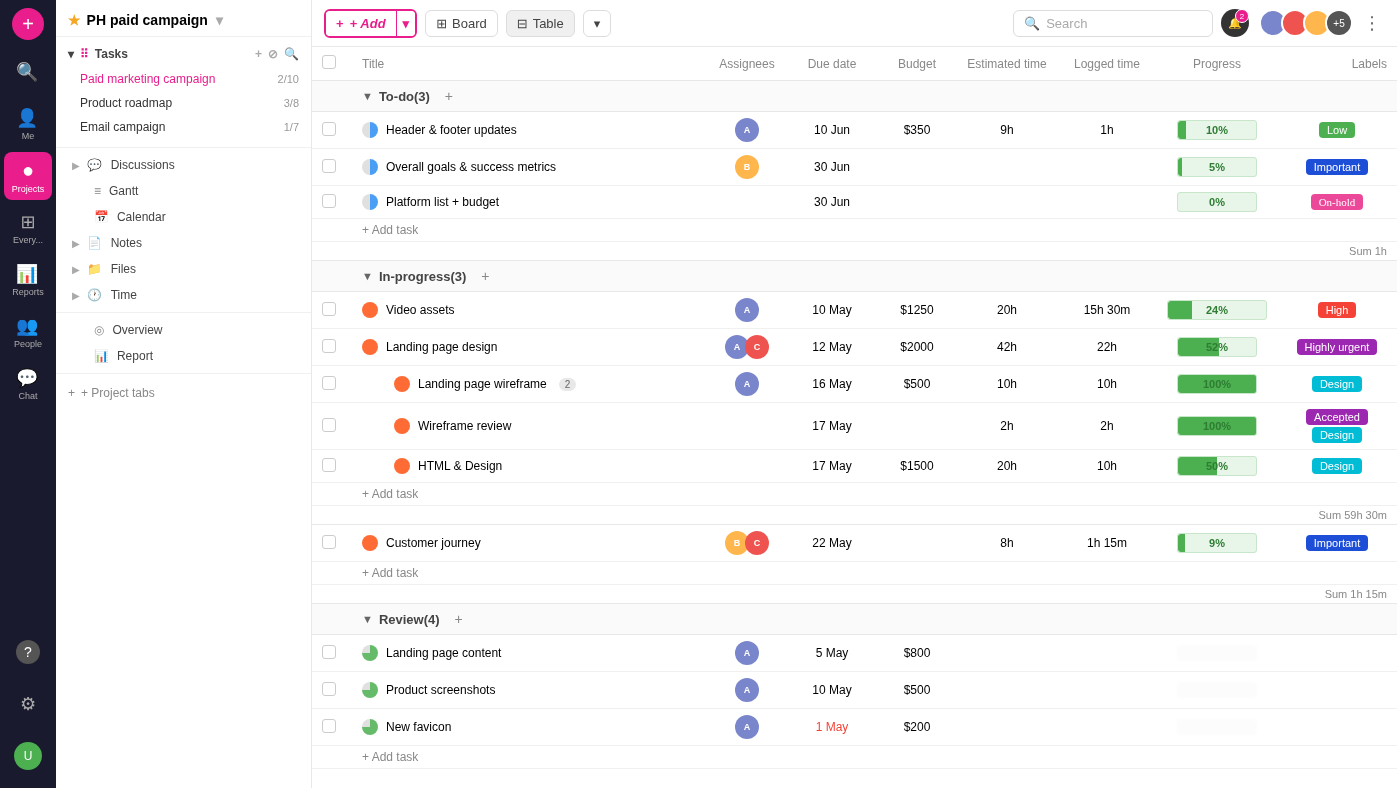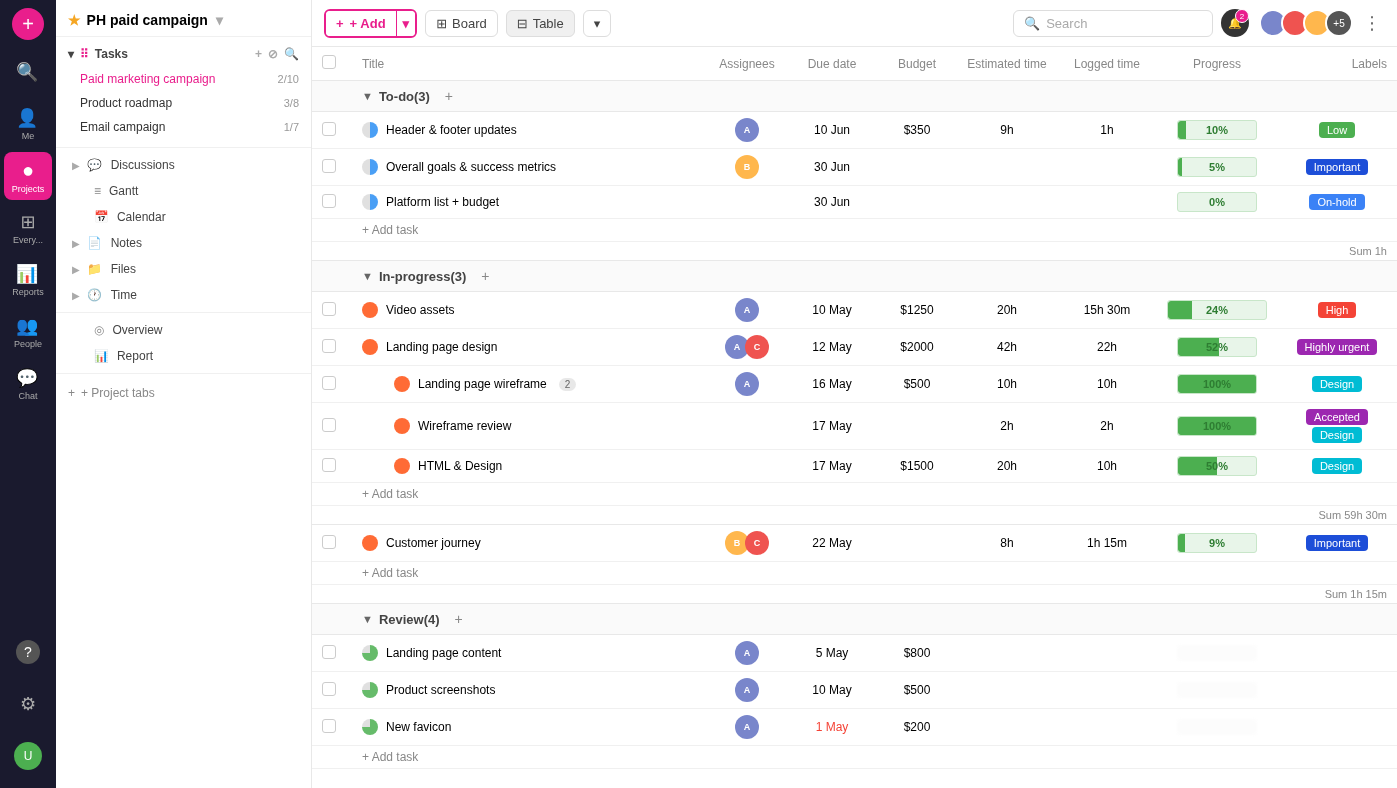--- a/index.html
+++ b/index.html
@@ -232,21 +232,21 @@
       font-size: 11px; font-weight: 600; color: #2e7d32;
     }
 
     
     .label-badge {
       display: inline-block; border-radius: 4px;
       padding: 2px 8px; font-size: 11px; font-weight: 500; color: #fff;
     }
     .label-low { background: #4caf50; }
     .label-important { background: #1d4ed8; }
-    .label-onhold { background: #3b82f6; }
+    .label-onhold { background: #ec4899; font-family: Liberation Serif, serif; }
     .label-high { background: #f44336; }
     .label-highlyurgent { background: #9c27b0; }
     .label-design { background: #00bcd4; color: #fff; }
     .label-accepted { background: #9c27b0; }
     .cell-center { text-align: center; }
 
     
     .check-box {
       width: 14px; height: 14px; border: 1.5px solid #ccc; border-radius: 3px;
       display: inline-block; cursor: pointer;
@@ -383,21 +383,21 @@
     <span>+ Project tabs</span>
   </div>
 </div>
 
 <div class="main">
 
   <div class="toolbar">
     <div style="display:flex;border:2px solid #e91e8c;border-radius:6px;overflow:hidden;">
       <button class="btn-add" style="border:none;border-radius:0;">
         <span>+</span>
-        <span style="margin-left:2px;">+ Add</span>
+        <span style="margin-left:2px;font-style:italic;">+ Add</span>
       </button>
       <button class="btn-add btn-add-dropdown" style="border:none;border-radius:0;border-left:1px solid #e91e8c;">▾</button>
     </div>
     <button class="btn-view">
       <span>⊞</span>
       <span>Board</span>
     </button>
     <button class="btn-view active">
       <span>⊟</span>
       <span>Table</span>

